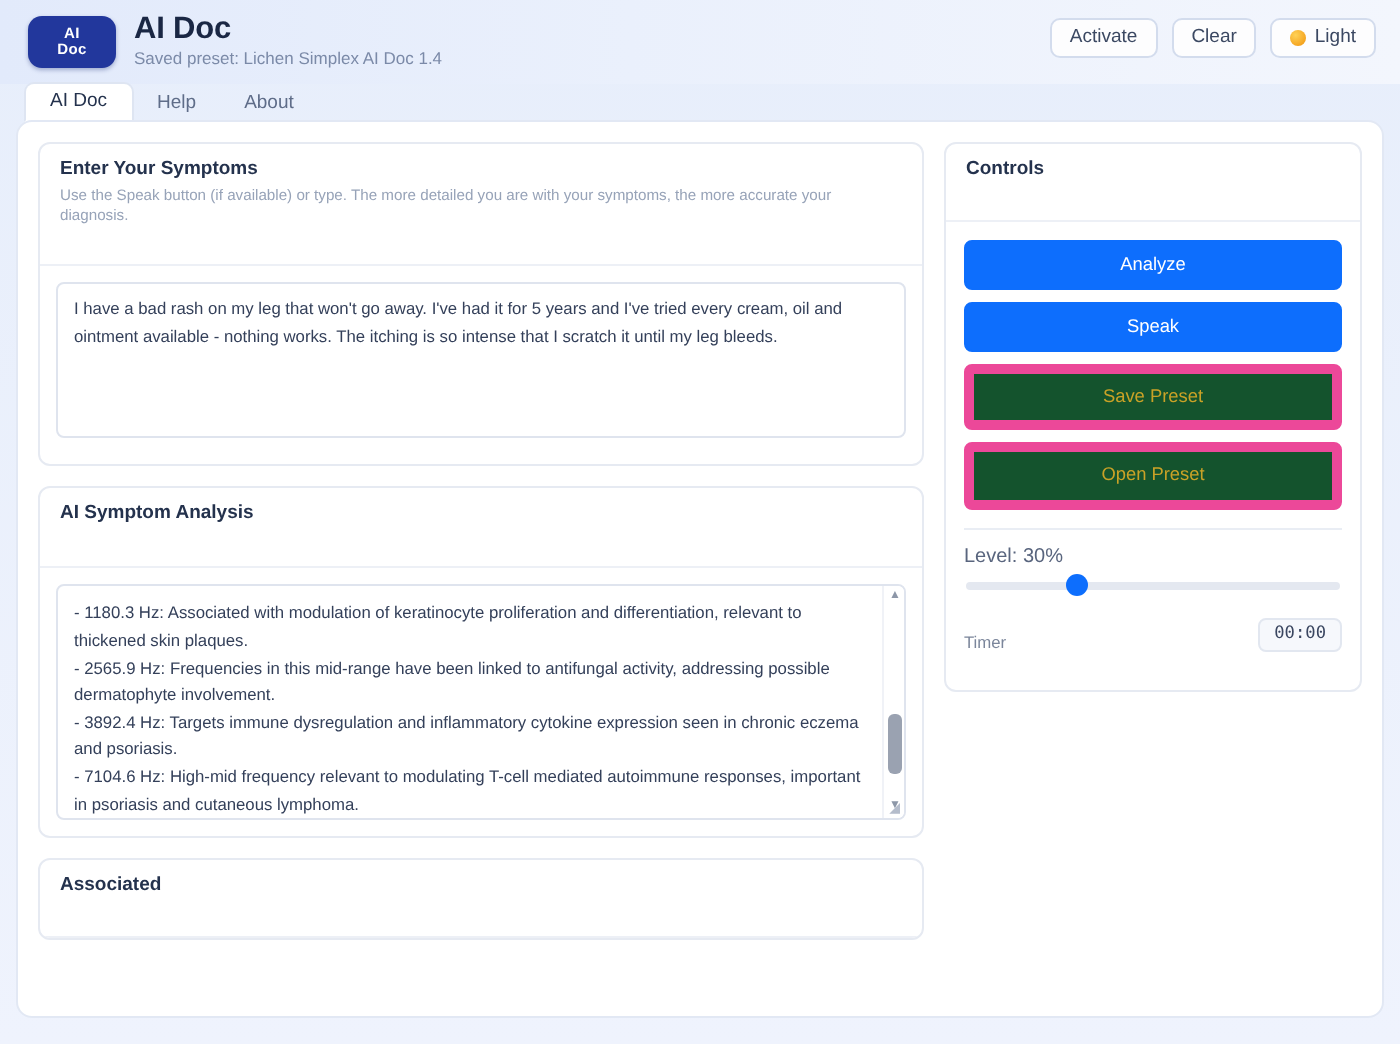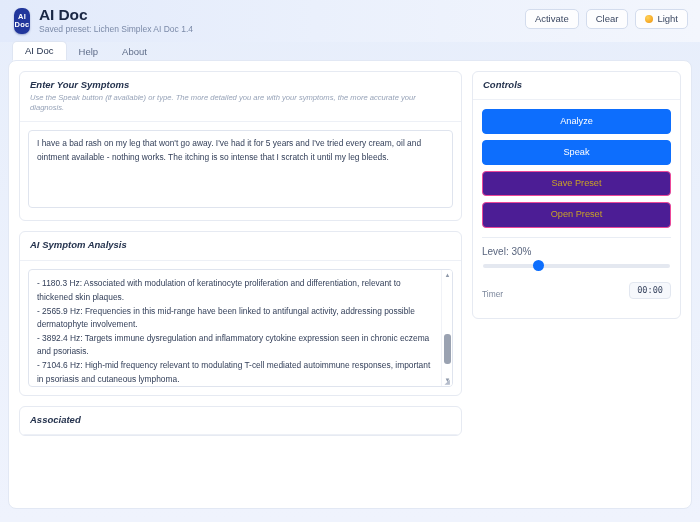--- a/index.html
+++ b/index.html
@@ -19,21 +19,21 @@
   
   .header {
     height: 42px;
     background: linear-gradient(90deg, #e2eafb 0%, #eaf0fc 45%, #f3f6fd 100%);
     display: flex; align-items: center;
     padding: 0 14px;
     position: relative;
   }
   .brand { display: flex; align-items: center; gap: 9px; }
   .logo {
-    width: 16px; height: 26px;
+    width: 44px; height: 26px;
     border-radius: 7px;
     background: #22379c;
     color: #ffffff;
     display: flex; flex-direction: column;
     align-items: center; justify-content: center;
     line-height: 1.0;
     box-shadow: 0 1px 2px rgba(30,50,120,.35);
     flex: 0 0 auto;
   }
   .logo span { font-size: 7.5px; font-weight: bold; letter-spacing: .2px; }
@@ -106,23 +106,22 @@
   .col-left { width: 443px; flex: 0 0 443px; display: flex; flex-direction: column; gap: 10px; }
   .col-right { flex: 1 1 auto; display: flex; flex-direction: column; }
 
   .panel {
     border: 1px solid #e6eaf2;
     border-radius: 6px;
     background: #ffffff;
     overflow: hidden;
   }
   .panel-head {
-    padding: 7px 10px 9px 10px;
+    padding: 7px 10px 20px 10px;
     border-bottom: 1px solid #edf0f6;
-    font-style: italic;
   }
   .panel-title {
     font-size: 9.5px; font-weight: bold; color: #24324d; line-height: 1.2;
   }
   .panel-desc {
     font-size: 7.6px; color: #97a3b8; margin-top: 3px; line-height: 1.25;
   }
   .panel-body { padding: 8px; }
 
   .ta {
@@ -194,21 +193,21 @@
     padding: 6px 0;
     text-align: center;
     cursor: pointer;
     margin-bottom: 6px;
     line-height: 1.2;
     border: 1px solid transparent;
     font-family: "Liberation Sans", sans-serif;
   }
   .btn-primary { background: #0d6efd; color: #ffffff; border-color: #0d6efd; }
   .btn-outline-gold {
-    background: #4c1d95; color: #c9a227; border: 1px solid #ec4899;
+    background: #14532d; color: #c9a227; border: 5px solid #ec4899;
   }
   .hr {
     border: none; border-top: 1px solid #e9edf4;
     margin: 9px 0 8px 0;
   }
   .level-label { font-size: 10px; color: #59657e; margin-bottom: 7px; }
   .slider-track {
     position: relative;
     height: 4px; border-radius: 3px;
     background: #e4e8f0;

